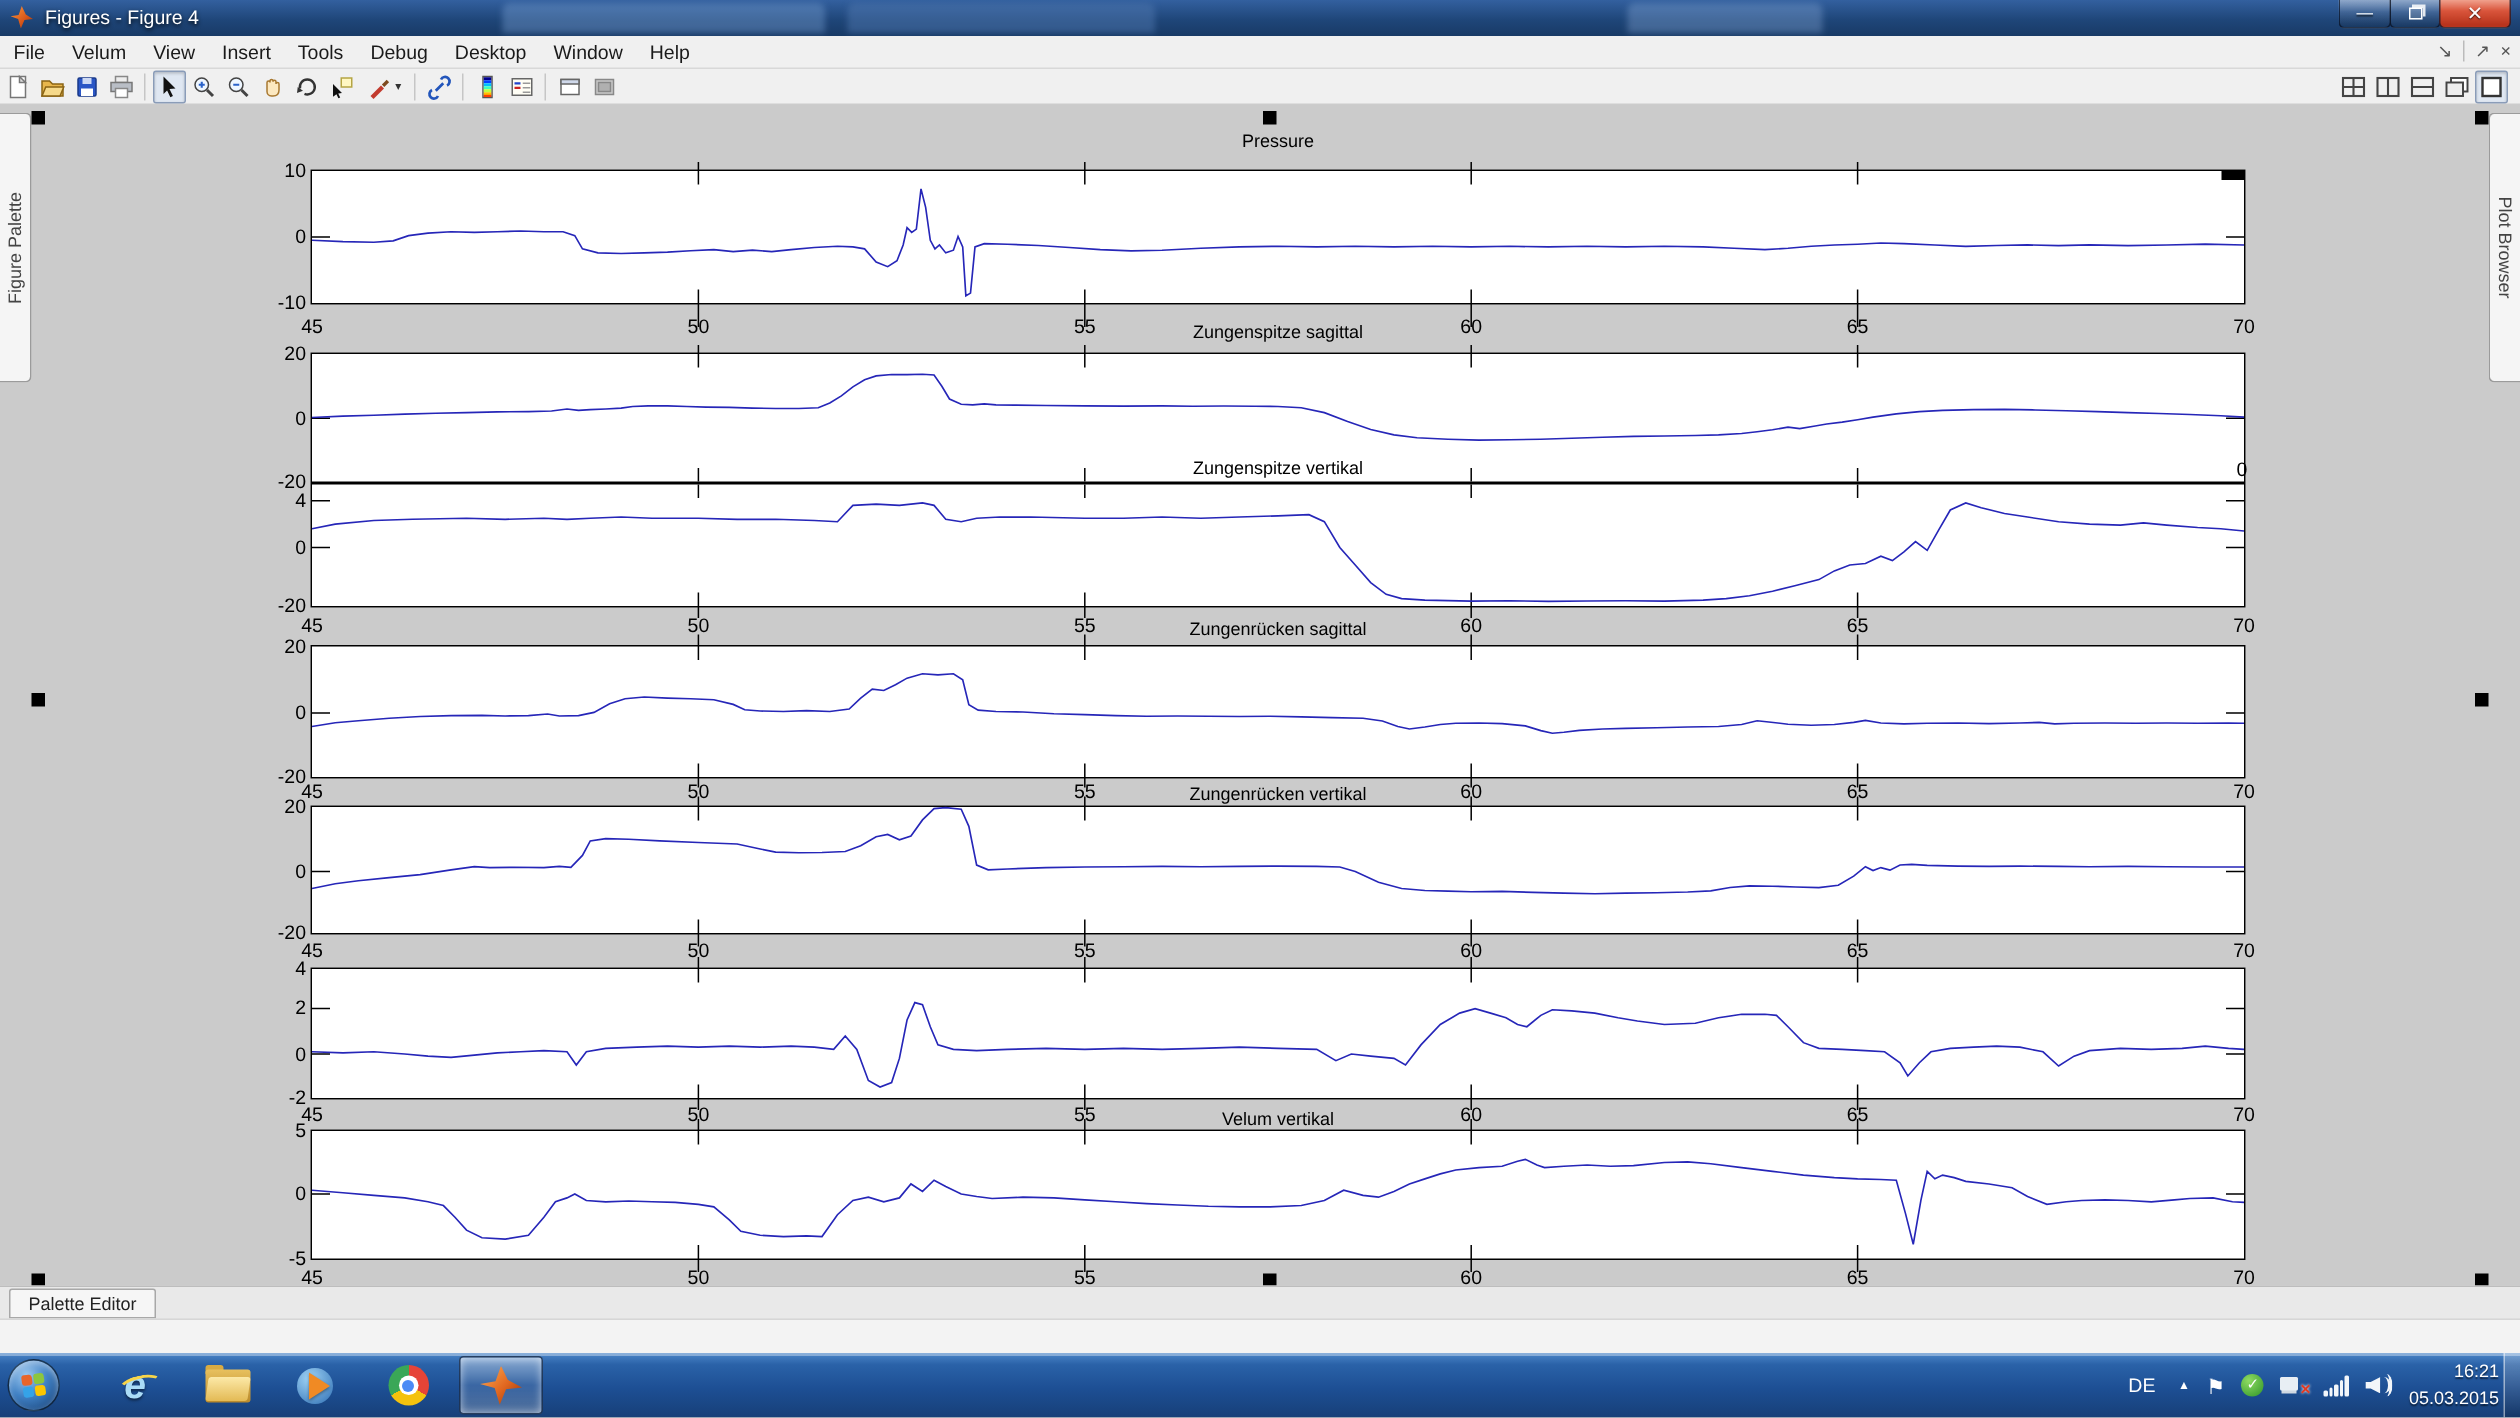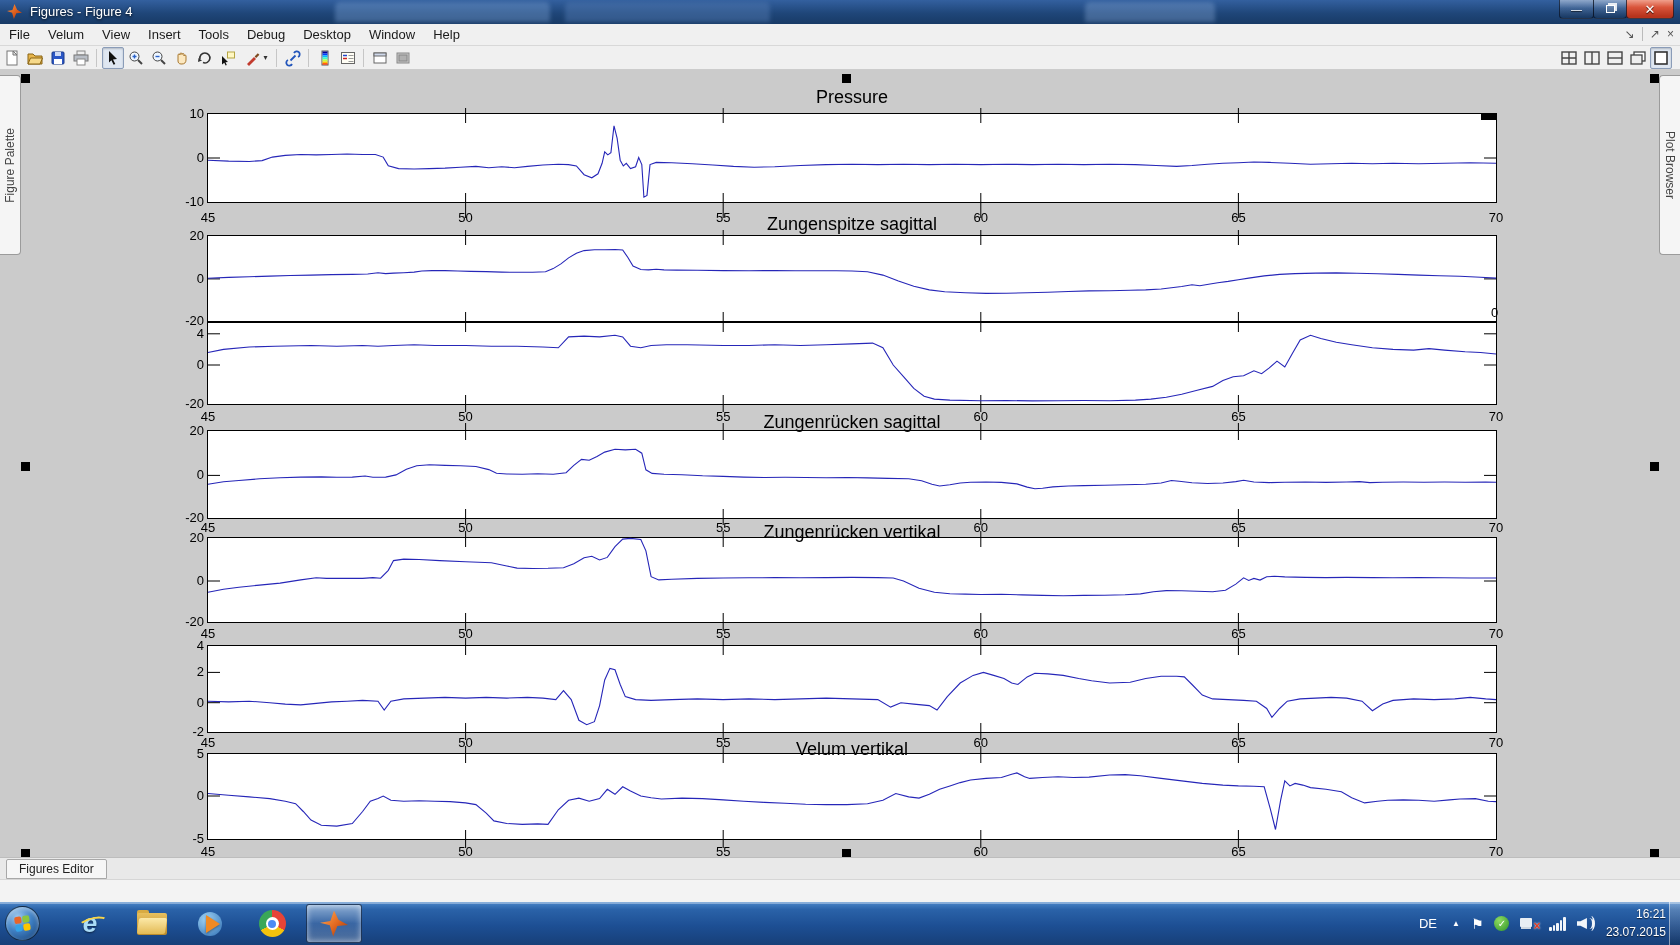--- a/index.html
+++ b/index.html
@@ -48,21 +48,21 @@
   .side-tab.left{left:0;top:5px;width:21px;height:180px;border-left:none;border-radius:0 4px 4px 0;}
   .side-tab.right{right:0;top:5px;width:21px;height:180px;border-right:none;border-radius:4px 0 0 4px;}
   .vtext-up{writing-mode:vertical-rl;transform:rotate(180deg);}
   .vtext-down{writing-mode:vertical-rl;}
   .handle{position:absolute;width:9px;height:9px;background:#000;}
 
   .plot{position:absolute;left:207px;width:1290px;background:#fff;border:1px solid #000;}
   .plot svg{position:absolute;left:0;top:0;overflow:visible;}
   .ylab{position:absolute;left:-48px;width:44px;text-align:right;font-size:13px;color:#000;}
   .xlab{position:absolute;width:44px;text-align:center;font-size:13px;color:#000;}
-  .ptitle{position:absolute;left:0;width:100%;text-align:center;font-size:18px;color:#000;}
+  .ptitle{position:absolute;left:0;width:100%;text-align:center;font-size:12px;color:#000;}
   .partial{position:absolute;font-size:13px;color:#000;}
   .cornermark{position:absolute;right:0;top:0;width:15px;height:6px;background:#000;}
 
   
   .propbar{position:absolute;left:0;top:857px;width:1680px;height:22px;background:#e9e9e9;border-top:1px solid #bdbdbd;}
   .prop-tab{position:absolute;left:6px;top:1px;height:20px;padding:0 12px;background:#f6f6f6;
     border:1px solid #a8a8a8;border-radius:2px 2px 0 0;font-size:12px;color:#222;display:flex;align-items:center;}
   .statusbar{position:absolute;left:0;top:879px;width:1680px;height:23px;background:#f3f3f3;border-top:1px solid #d6d6d6;}
 
   
@@ -336,20 +336,21 @@
       </svg>
       <span class="ylab" style="top: 2.773px;">4</span>
       <span class="ylab" style="top: 33.958px;">0</span>
       <span class="ylab" style="top: 73px;">-20</span>
       <span class="xlab" style="left: -22px; top: 86px;">45</span>
       <span class="xlab" style="left: 235.6px; top: 86px;">50</span>
       <span class="xlab" style="left: 493.2px; top: 86px;">55</span>
       <span class="xlab" style="left: 750.8px; top: 86px;">60</span>
       <span class="xlab" style="left: 1008.4px; top: 86px;">65</span>
       <span class="xlab" style="left: 1266px; top: 86px;">70</span>
+      <span class="ptitle" style="top: -18px;">Zungenspitze vertikal</span>
     </div>
   <div class="plot" style="top:360px;height:89px;">
       <svg width="1288" height="87">
         <path d="M257.6 0 V9 M257.6 87 V78 M257.6 0 V-8 M257.6 87 V94 M515.2 0 V9 M515.2 87 V78 M515.2 0 V-8 M515.2 87 V94 M772.8 0 V9 M772.8 87 V78 M772.8 0 V-8 M772.8 87 V94 M1030.4 0 V9 M1030.4 87 V78 M1030.4 0 V-8 M1030.4 87 V94 M0 44.4 H12 M1288 44.4 H1276 " stroke="#000" fill="none"></path>
         <polyline points="0.0,53.3 15.5,50.8 30.9,49.5 51.5,47.8 72.1,46.7 92.7,46.1 113.3,45.9 128.8,46.3 144.3,46.1 157.1,45.0 164.9,46.3 177.7,46.1 188.0,43.9 198.4,38.2 208.7,34.8 221.5,33.7 237.0,34.4 252.4,34.8 267.9,35.5 280.8,38.6 288.5,42.2 298.8,43.0 314.3,43.3 329.7,42.8 345.2,43.3 358.1,41.7 365.8,34.4 373.5,28.4 381.2,29.3 389.0,25.5 396.7,21.1 407.0,18.2 417.3,18.9 427.6,18.2 433.8,22.2 437.9,38.8 444.1,42.4 456.0,43.3 474.0,43.7 494.6,44.8 515.2,45.4 535.8,46.1 556.4,46.5 577.0,46.3 597.6,46.5 618.2,46.7 638.8,46.5 659.5,46.9 680.1,47.4 700.7,47.8 713.6,49.7 723.9,53.3 731.6,55.0 741.9,53.7 752.2,52.0 762.5,51.2 778.0,51.0 793.4,51.4 808.9,52.9 819.2,56.1 826.9,57.8 834.6,57.2 844.9,55.9 860.4,55.0 875.8,54.6 896.4,54.2 917.1,53.7 937.7,53.3 953.1,52.0 963.4,49.5 971.2,50.3 984.0,51.8 999.5,52.5 1014.9,52.0 1027.8,50.6 1035.6,49.3 1045.9,51.0 1061.3,51.6 1076.8,51.2 1097.4,51.0 1118.0,51.4 1138.6,51.0 1151.5,50.6 1161.8,51.6 1174.7,51.2 1195.3,51.0 1215.9,51.2 1236.5,51.0 1257.1,51.2 1277.7,51.0 1288.0,51.2" fill="none" stroke="#2626b8" stroke-width="1.1"></polyline>
       </svg>
       <span class="ylab" style="top: -8px;">20</span>
       <span class="ylab" style="top: 36.37px;">0</span>
       <span class="ylab" style="top: 79px;">-20</span>
       <span class="xlab" style="left: -22px; top: 89px;">45</span>
@@ -414,21 +415,21 @@
   <div class="handle" style="left:1650px;top:4px;"></div>
   <div class="handle" style="left:21px;top:392px;"></div>
   <div class="handle" style="left:1650px;top:392px;"></div>
   <div class="handle" style="left:21px;top:779px;"></div>
   <div class="handle" style="left:842px;top:779px;"></div>
   <div class="handle" style="left:1650px;top:779px;"></div>
 </div>
 
 <div class="propbar">
   <div class="prop-tab">
-      <span>Figures Editor</span>
+      <span>Palette Editor</span>
     </div>
 </div>
 <div class="statusbar"></div>
 
 <div class="taskbar">
   <div class="orb">
     <div class="orb-flag">
       <i style="left:0;top:0;background:#e8652a;"></i>
         <i style="left:8px;top:0;background:#8cc63e;"></i>
       <i style="left:0;top:8px;background:#35a3e8;"></i>
@@ -474,17 +475,17 @@
         <i style="height:11px;"></i>
         <i style="height:14px;"></i>
       </span>
     <span class="speaker">
         <span class="body"></span>
         <span class="wav"></span>
         <span class="wav2"></span>
       </span>
     <div class="clock">
       <div>16:21</div>
-      <div>23.07.2015</div>
+      <div>05.03.2015</div>
     </div>
   </div>
   <div class="showdesk"></div>
 </div>
 
 </body></html>

